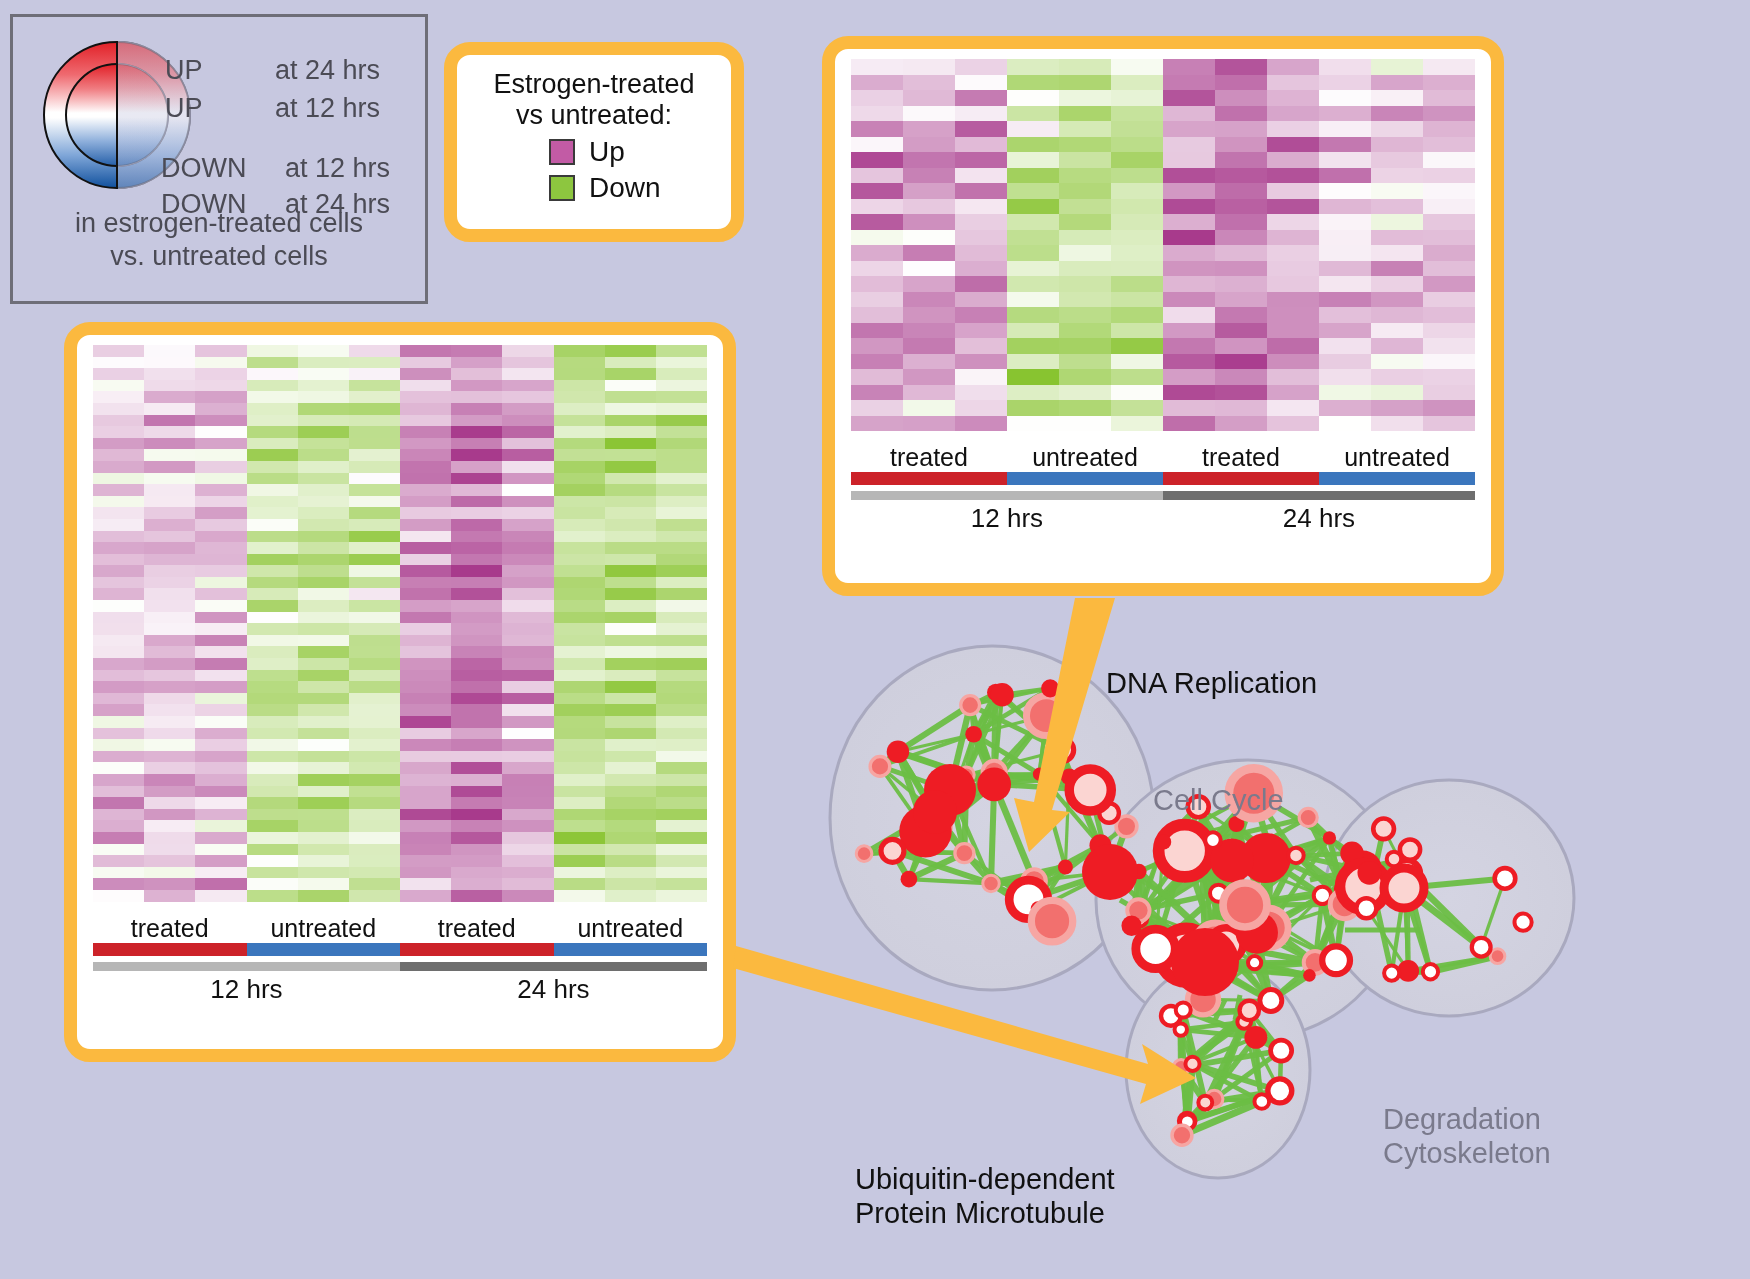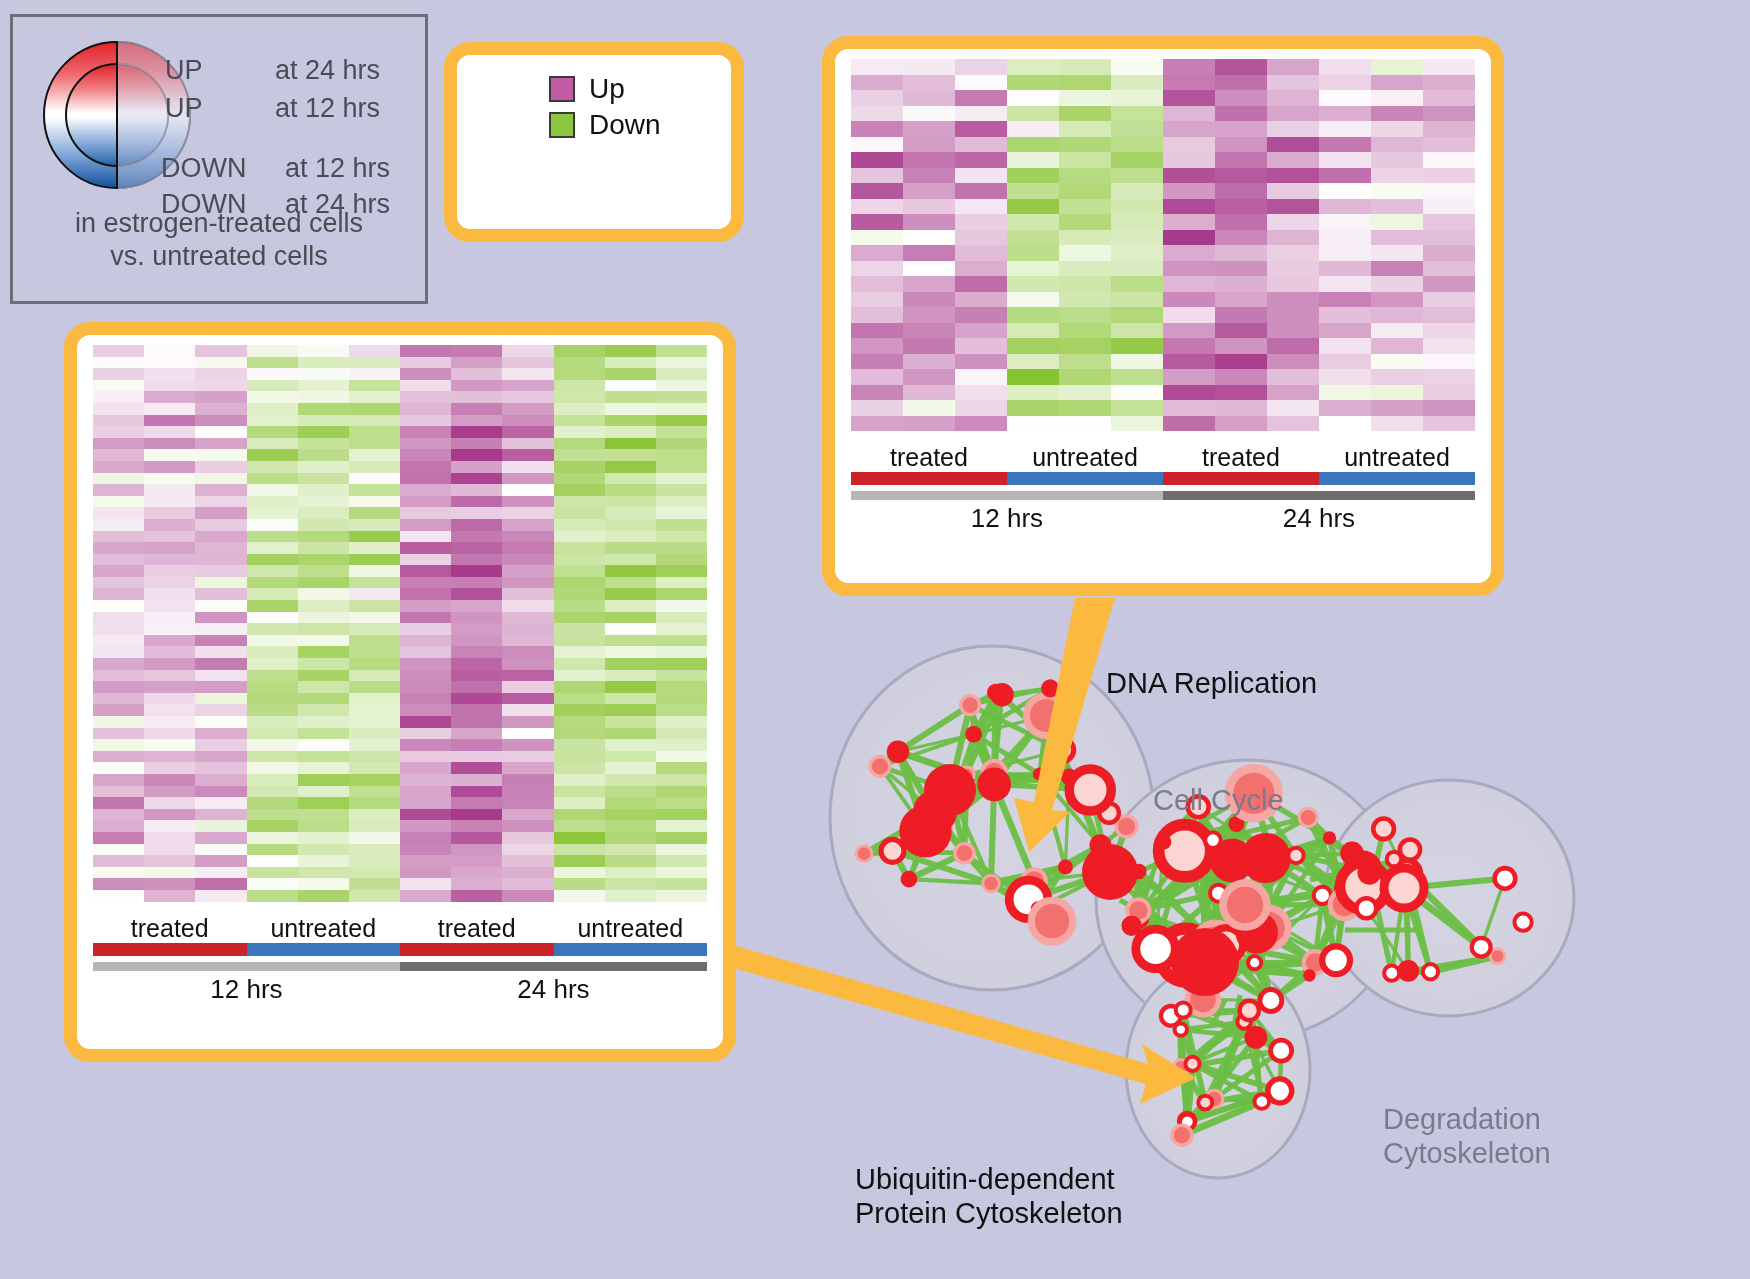--- a/index.html
+++ b/index.html
@@ -119,20 +119,24 @@
   <span class="key-rowtime" style="left:272px;top:172px;">at 24 hrs</span>
 
   <div id="key-footer">
     <div>in estrogen-treated cells</div>
     <div>vs. untreated cells</div>
   </div>
 </div>
 
 <div class="abs panel" id="legend-panel">
   <div class="lp-inner">
+    <div class="legend-head">
+      <div>Estrogen-treated</div>
+      <div>vs untreated:</div>
+    </div>
     <div class="legend-row">
       <span class="swatch" id="sw-up" style="background: rgb(194, 91, 165);"></span>
       <span class="legend-label">Up</span>
     </div>
     <div class="legend-row">
       <span class="swatch" id="sw-down" style="background: rgb(141, 198, 63);"></span>
       <span class="legend-label">Down</span>
     </div>
   </div>
 </div>
@@ -1581,14 +1585,14 @@
 </svg>
 
 <div class="net-label dark" style="left:1106px;top:666px;">DNA Replication</div>
 <div class="net-label grey" style="left:1153px;top:783px;">Cell Cycle</div>
 <div class="net-label grey" style="left:1383px;top:1102px;">
   <div>Degradation</div>
   <div>Cytoskeleton</div>
 </div>
 <div class="net-label dark" style="left:855px;top:1162px;">
   <div>Ubiquitin-dependent</div>
-  <div>Protein Cytoskeleton</div>
+  <div>Protein Microtubule</div>
 </div>
 
 </body></html>

